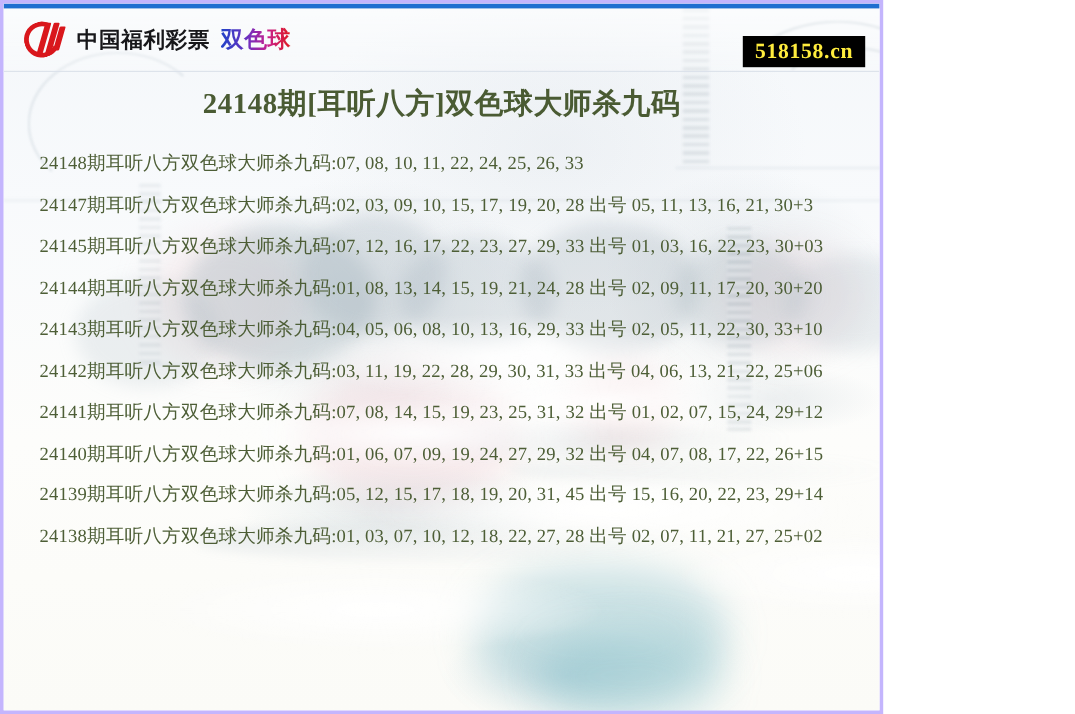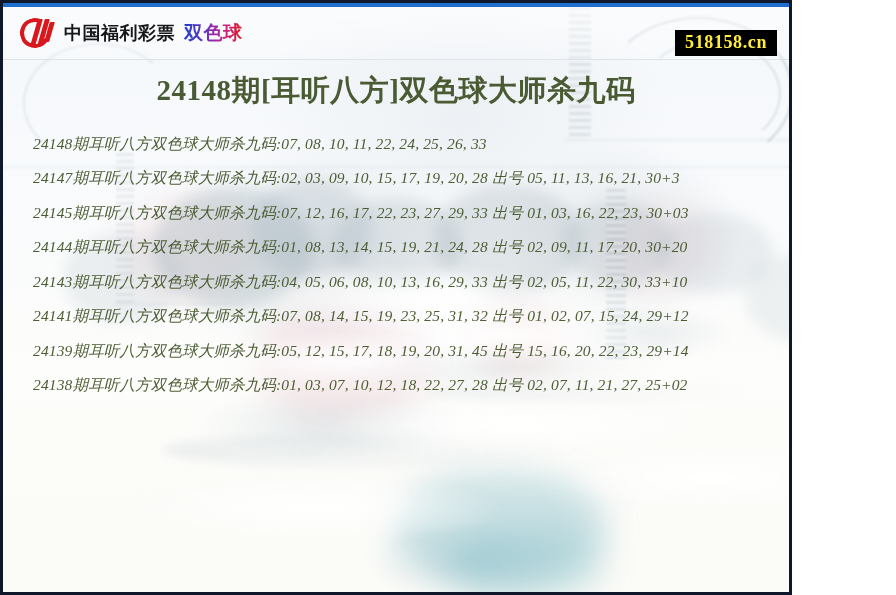--- a/index.html
+++ b/index.html
@@ -7,23 +7,23 @@
 
   html, body {
     width: 896px;
     height: 595px;
     overflow: hidden;
     font-family: "Liberation Serif", "DejaVu Serif", serif;
   }
 
   #page {
     position: relative;
-    width: 792px;
+    width: 736px;
     height: 595px;
-    border: 3px solid #0f172a;
+    border: 3px solid #c4b5fd;
     background: #ffffff;
     overflow: hidden;
   }
 
   
   #bg-art {
     position: absolute;
     inset: 0;
     z-index: 0;
     pointer-events: none;
@@ -162,34 +162,33 @@
     margin-top: 20px;
   }
 
   
   #title {
     position: relative;
     z-index: 3;
     margin-top: 12px;
     text-align: center;
     font-family: "Liberation Serif", "DejaVu Serif", serif;
-    font-size: 29px;
+    font-size: 24px;
     line-height: 1.25;
     color: #4a5b33;
     letter-spacing: .5px;
     white-space: nowrap;
   }
 
   
   #rows {
     position: relative;
     z-index: 3;
     margin-top: 18px;
     padding: 0 30px;
-    font-style: italic;
   }
   .row {
     font-family: "Liberation Serif", "DejaVu Serif", serif;
     font-size: 15.5px;
     line-height: 1.15;
     color: #4d5e36;
     letter-spacing: .15px;
     white-space: nowrap;
     height: 34.5px;
     display: flex;
@@ -257,18 +256,20 @@
   </div>
 
   <h1 id="title">24148期[耳听八方]双色球大师杀九码</h1>
 
   <div id="rows">
     <div class="row">24148期耳听八方双色球大师杀九码:07, 08, 10, 11, 22, 24, 25, 26, 33</div>
     <div class="row">24147期耳听八方双色球大师杀九码:02, 03, 09, 10, 15, 17, 19, 20, 28 出号 05, 11, 13, 16, 21, 30+3</div>
     <div class="row">24145期耳听八方双色球大师杀九码:07, 12, 16, 17, 22, 23, 27, 29, 33 出号 01, 03, 16, 22, 23, 30+03</div>
     <div class="row">24144期耳听八方双色球大师杀九码:01, 08, 13, 14, 15, 19, 21, 24, 28 出号 02, 09, 11, 17, 20, 30+20</div>
     <div class="row">24143期耳听八方双色球大师杀九码:04, 05, 06, 08, 10, 13, 16, 29, 33 出号 02, 05, 11, 22, 30, 33+10</div>
+    <div class="row">24142期耳听八方双色球大师杀九码:03, 11, 19, 22, 28, 29, 30, 31, 33 出号 04, 06, 13, 21, 22, 25+06</div>
     <div class="row">24141期耳听八方双色球大师杀九码:07, 08, 14, 15, 19, 23, 25, 31, 32 出号 01, 02, 07, 15, 24, 29+12</div>
+    <div class="row">24140期耳听八方双色球大师杀九码:01, 06, 07, 09, 19, 24, 27, 29, 32 出号 04, 07, 08, 17, 22, 26+15</div>
     <div class="row">24139期耳听八方双色球大师杀九码:05, 12, 15, 17, 18, 19, 20, 31, 45 出号 15, 16, 20, 22, 23, 29+14</div>
     <div class="row">24138期耳听八方双色球大师杀九码:01, 03, 07, 10, 12, 18, 22, 27, 28 出号 02, 07, 11, 21, 27, 25+02</div>
   </div>
 
 </div>
 
 </body></html>

